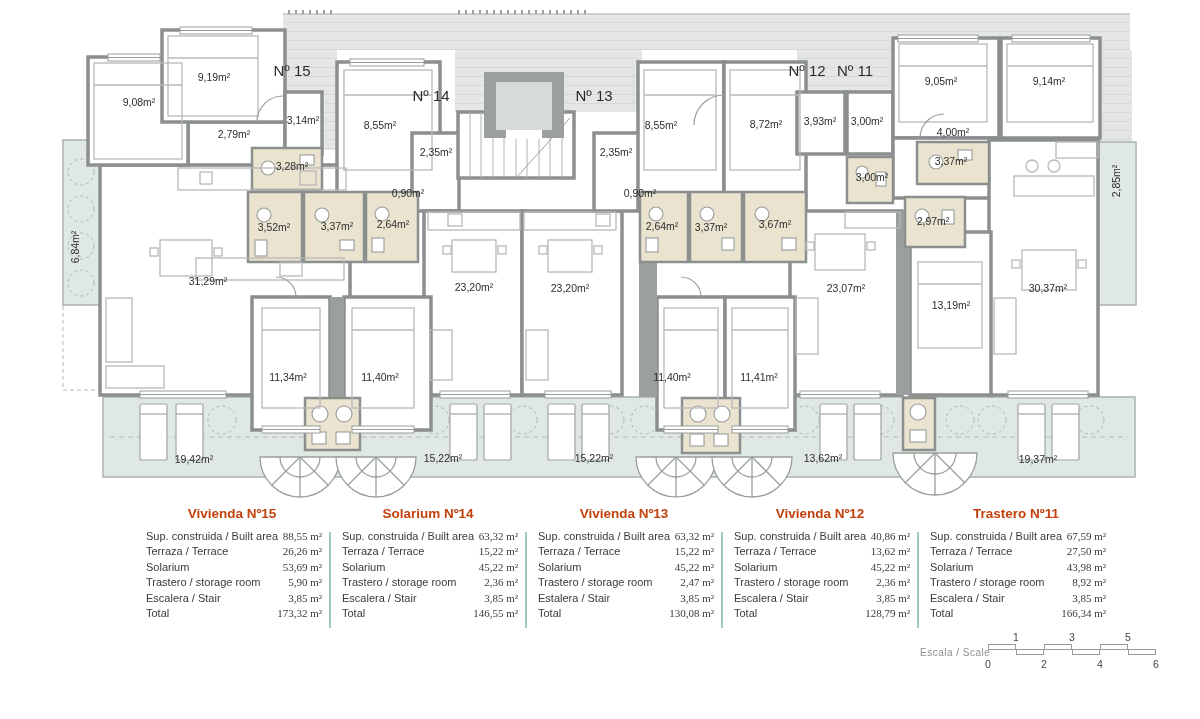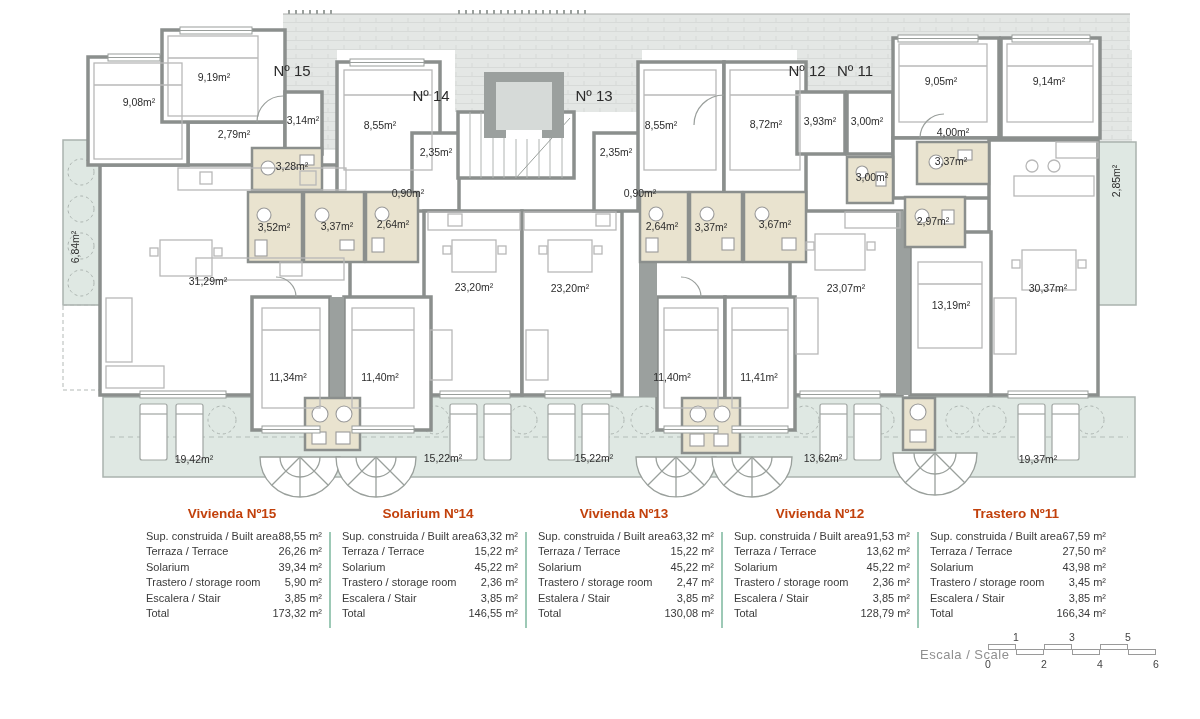--- a/index.html
+++ b/index.html
@@ -7,24 +7,24 @@
          font-family:"Liberation Sans", sans-serif;}
   svg text{font-family:"Liberation Sans", sans-serif;}
   .rl{font-size:10.5px;fill:#2d2d2d;}
   .ul{font-size:15px;fill:#2b2b2b;}
   
   .tables{position:absolute;left:138px;top:506px;display:flex;align-items:flex-start;}
   .vtable{width:188px;box-sizing:border-box;}
   .vdiv{width:2px;height:96px;background:#9dc9b6;margin:26px 3px 0 3px;flex:0 0 auto;}
   .vtitle{text-align:center;font-size:13.5px;font-weight:bold;color:#c2410c;margin:0 0 8px 0;}
   .vrow{display:flex;justify-content:space-between;font-size:11px;line-height:15.4px;color:#3a3a3a;padding:0 4px 0 8px;}
-  .vval{white-space:nowrap;}
+  .vval{white-space:nowrap;font-family:Liberation Serif, serif;}
   
   .scalebar{position:absolute;left:920px;top:632px;width:270px;height:48px;color:#555;}
-  .sb-label{position:absolute;left:0;top:15px;font-size:13px;color:#8f8f8f;letter-spacing:.5px;}
+  .sb-label{position:absolute;left:0;top:15px;font-size:10px;color:#8f8f8f;letter-spacing:.5px;}
   .sb-box{position:absolute;width:28px;height:6px;border:1px solid #9a9a9a;background:#fff;box-sizing:border-box;}
   .sb-t{top:12px;} .sb-b{top:17px;}
   .sb-num{position:absolute;font-size:10.5px;color:#444;transform:translateX(-50%);}
 </style>
 </head>
 <body>
 
 <div id="stage">
 
 <svg width="1200" height="505" viewBox="0 0 1200 505" style="position:absolute;left:0;top:0;">
@@ -484,21 +484,21 @@
     <div class="vrow">
           <span class="vlab">Sup. construida / Built area</span>
           <span class="vval">88,55 m²</span>
         </div>
     <div class="vrow">
           <span class="vlab">Terraza / Terrace</span>
           <span class="vval">26,26 m²</span>
         </div>
     <div class="vrow">
           <span class="vlab">Solarium</span>
-          <span class="vval">39,34 m²</span>
+          <span class="vval">53,69 m²</span>
         </div>
     <div class="vrow">
           <span class="vlab">Trastero / storage room</span>
           <span class="vval">5,90 m²</span>
         </div>
     <div class="vrow">
           <span class="vlab">Escalera / Stair</span>
           <span class="vval">3,85 m²</span>
         </div>
     <div class="vrow">
@@ -563,21 +563,21 @@
           <span class="vlab">Total</span>
           <span class="vval">130,08 m²</span>
         </div>
   </div>
   <div class="vdiv"></div>
 
   <div class="vtable">
     <div class="vtitle">Vivienda Nº12</div>
     <div class="vrow">
           <span class="vlab">Sup. construida / Built area</span>
-          <span class="vval">91,53 m²</span>
+          <span class="vval">40,86 m²</span>
         </div>
     <div class="vrow">
           <span class="vlab">Terraza / Terrace</span>
           <span class="vval">13,62 m²</span>
         </div>
     <div class="vrow">
           <span class="vlab">Solarium</span>
           <span class="vval">45,22 m²</span>
         </div>
     <div class="vrow">
@@ -604,21 +604,21 @@
     <div class="vrow">
           <span class="vlab">Terraza / Terrace</span>
           <span class="vval">27,50 m²</span>
         </div>
     <div class="vrow">
           <span class="vlab">Solarium</span>
           <span class="vval">43,98 m²</span>
         </div>
     <div class="vrow">
           <span class="vlab">Trastero / storage room</span>
-          <span class="vval">3,45 m²</span>
+          <span class="vval">8,92 m²</span>
         </div>
     <div class="vrow">
           <span class="vlab">Escalera / Stair</span>
           <span class="vval">3,85 m²</span>
         </div>
     <div class="vrow">
           <span class="vlab">Total</span>
           <span class="vval">166,34 m²</span>
         </div>
   </div>

